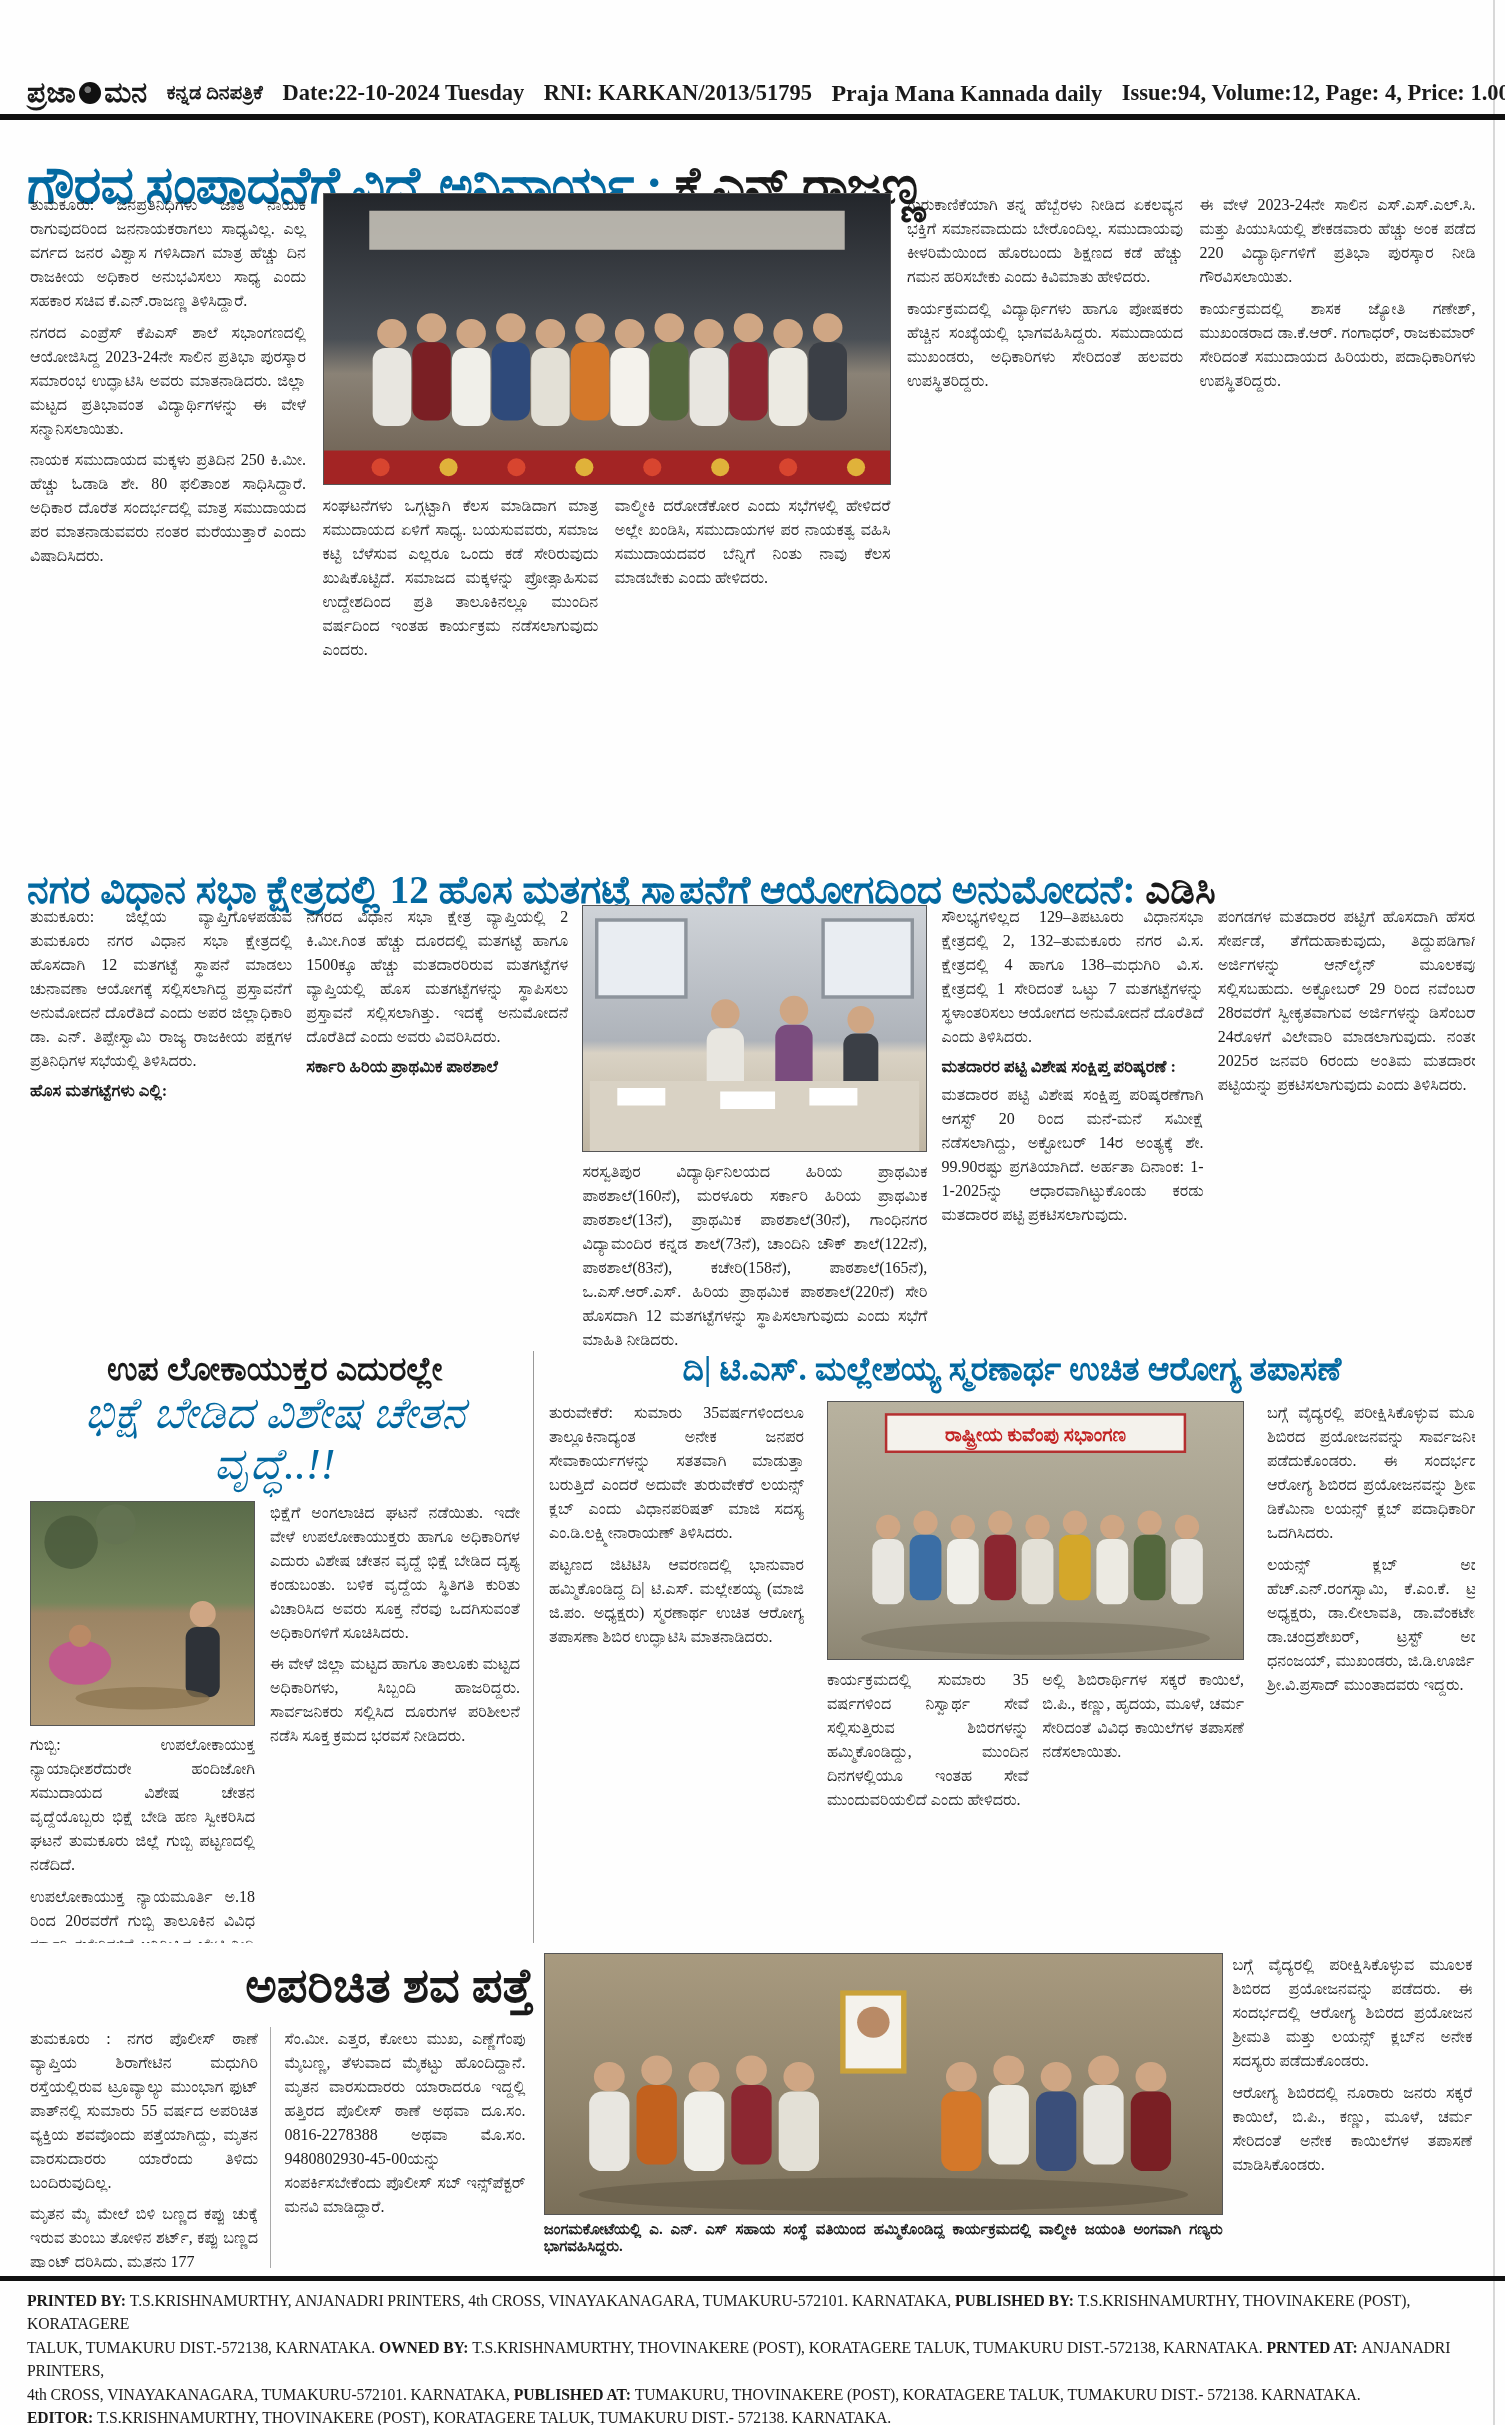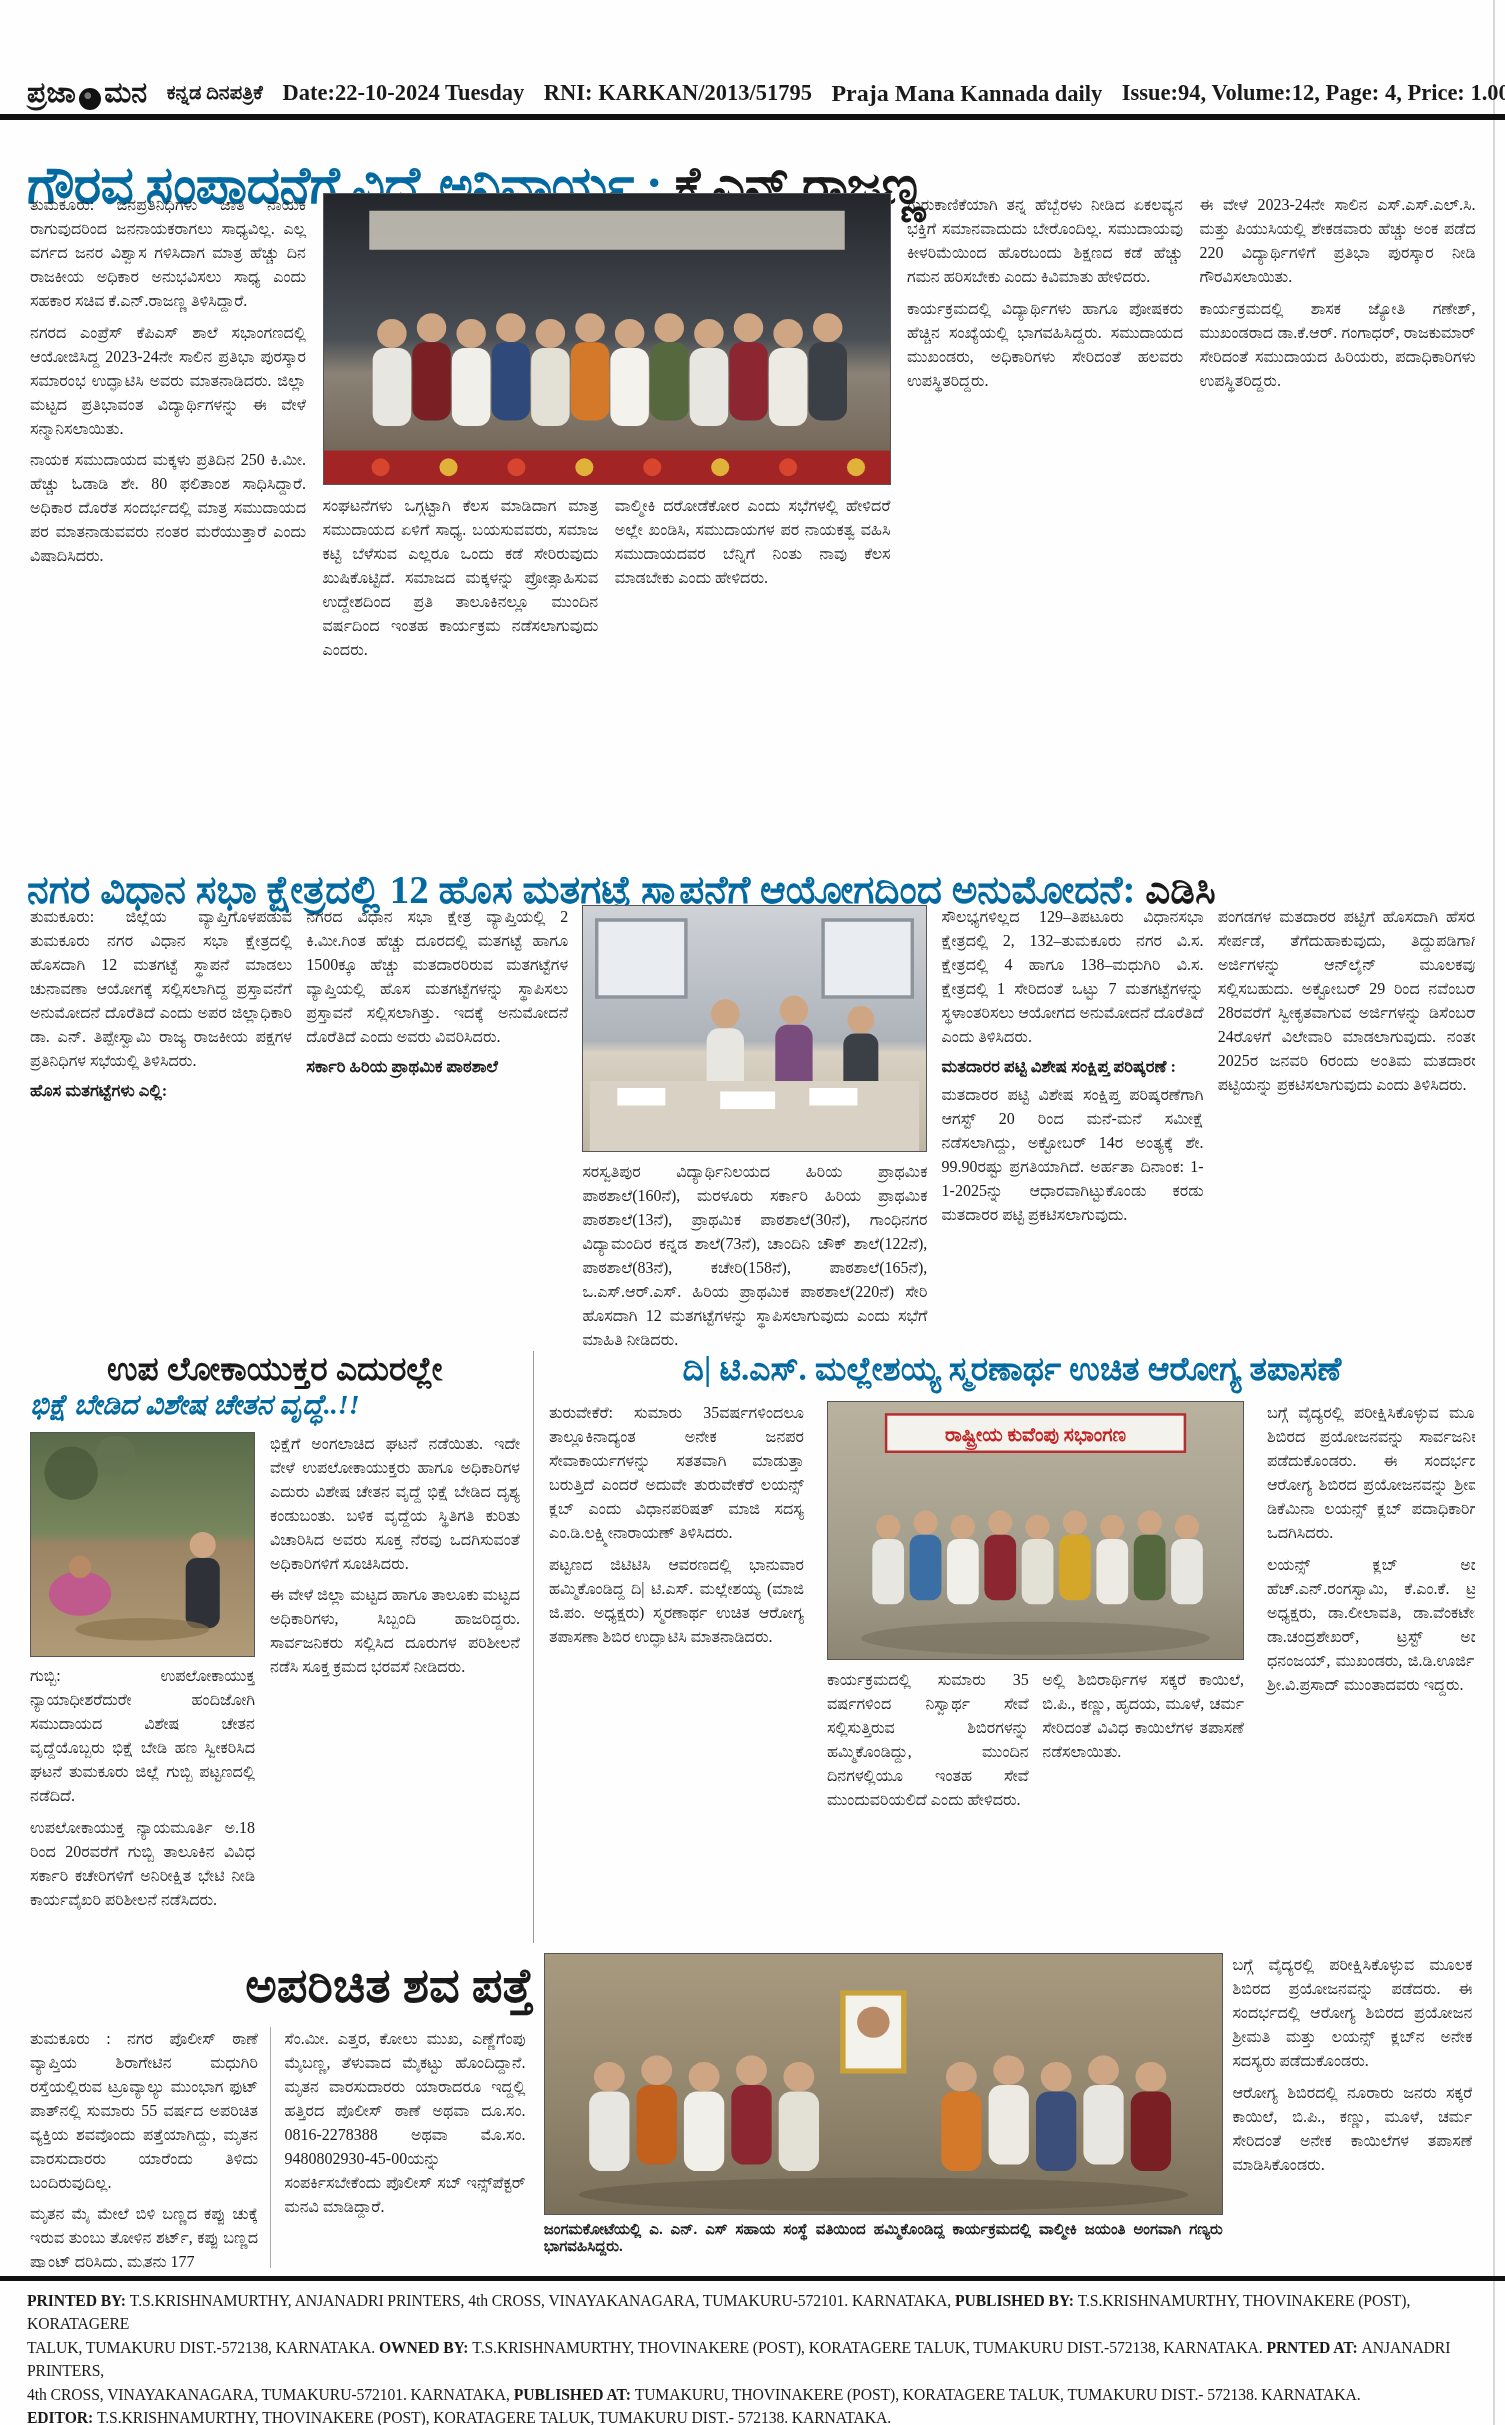--- a/index.html
+++ b/index.html
@@ -3,21 +3,21 @@
 <meta charset="utf-8">
 <style>
   html,body{margin:0;padding:0;background:#e9e9e9;}
   .page{position:relative;width:1505px;height:2426px;background:#fefefe;margin:0 auto;
         font-family:"Liberation Serif",serif;color:#1a1a1a;overflow:hidden;}
   .edge-line{position:absolute;top:0;right:10.5px;width:1.5px;height:100%;background:#d8d8d8;}
 
   
   .masthead{position:absolute;left:27px;right:27px;top:75px;height:36px;
             display:flex;align-items:center;gap:19.5px;white-space:nowrap;}
-  .logo{font-family:"Liberation Sans",sans-serif;font-weight:bold;font-size:28.5px;display:flex;align-items:flex-end;gap:3px;}
+  .logo{font-family:"Liberation Sans",sans-serif;font-weight:bold;font-size:28.5px;display:flex;align-items:center;gap:3px;}
   .logo .emblem{width:22.5px;height:22.5px;border-radius:50%;background:radial-gradient(circle at 40% 35%,#777 0 3px,#111 3.7px);display:inline-block;}
   .logo-sub{font-size:19.5px;font-weight:bold;}
   .mh{font-size:22.5px;font-weight:bold;font-family:"Liberation Serif",serif;}
   .paper-en b{font-size:24px;}
   .mast-rule{position:absolute;left:0;right:0;top:114px;height:6px;background:#111;}
 
   
   .h1{position:absolute;left:27px;right:27px;top:124px;font-size:52px;line-height:1.05;font-weight:bold;
       letter-spacing:-0.7px;white-space:nowrap;}
   .red{color:#0369a1;}
@@ -32,21 +32,21 @@
   .a1 .mid .photo{height:292px;}
   .a1 .mid .subcols{display:flex;gap:16.5px;margin-top:9px;}
   .a1 .mid .subcols>div{width:276px;}
 
   .a2{top:905px;height:441px;display:grid;grid-template-columns:262px 262px 345px 262px 262px;column-gap:14.2px;overflow:hidden;}
   .a2 .photo{height:247px;margin-bottom:7.5px;}
 
   .band3{position:absolute;left:30px;right:30px;top:1351px;height:592px;display:grid;grid-template-columns:504px 926px;column-gap:15px;}
   .a3{border-right:1.5px solid #999;padding-right:13.5px;overflow:hidden;}
   .a3 .hl1{font-size:33px;font-weight:bold;text-align:center;line-height:1.15;}
-  .a3 .hl2{font-size:28px;font-weight:bold;font-style:italic;line-height:1.15;margin-bottom:10.5px;}
+  .a3 .hl2{font-size:44px;font-weight:normal;font-style:italic;text-align:center;line-height:1.15;margin-bottom:10.5px;}
   .a3 .body{display:grid;grid-template-columns:225px 250px;column-gap:15px;}
   .a3 .photo{height:225px;margin-bottom:7.5px;}
 
   .a4{overflow:hidden;}
   .a4 .hl{font-size:33px;font-weight:bold;text-align:center;margin-bottom:12px;}
   .a4 .body{display:grid;grid-template-columns:255px 417px 225px;column-gap:23px;}
   .a4 .photo{height:259px;margin-bottom:7.5px;}
   .a4 .subcols{display:flex;gap:13.5px;}
   .a4 .subcols>div{width:202px;}
 

